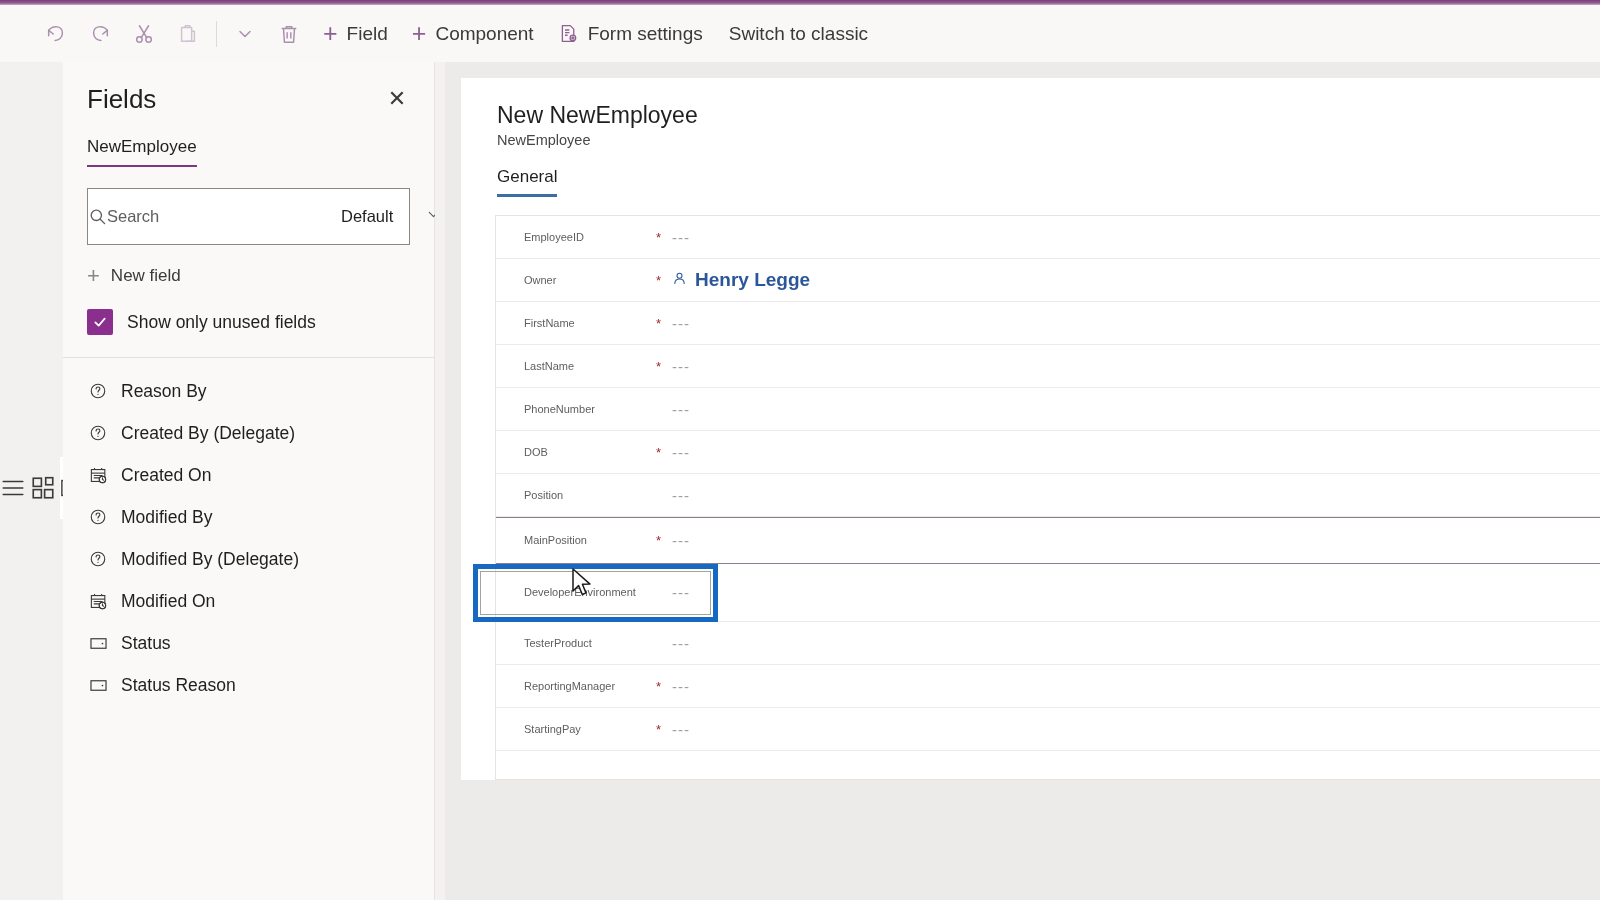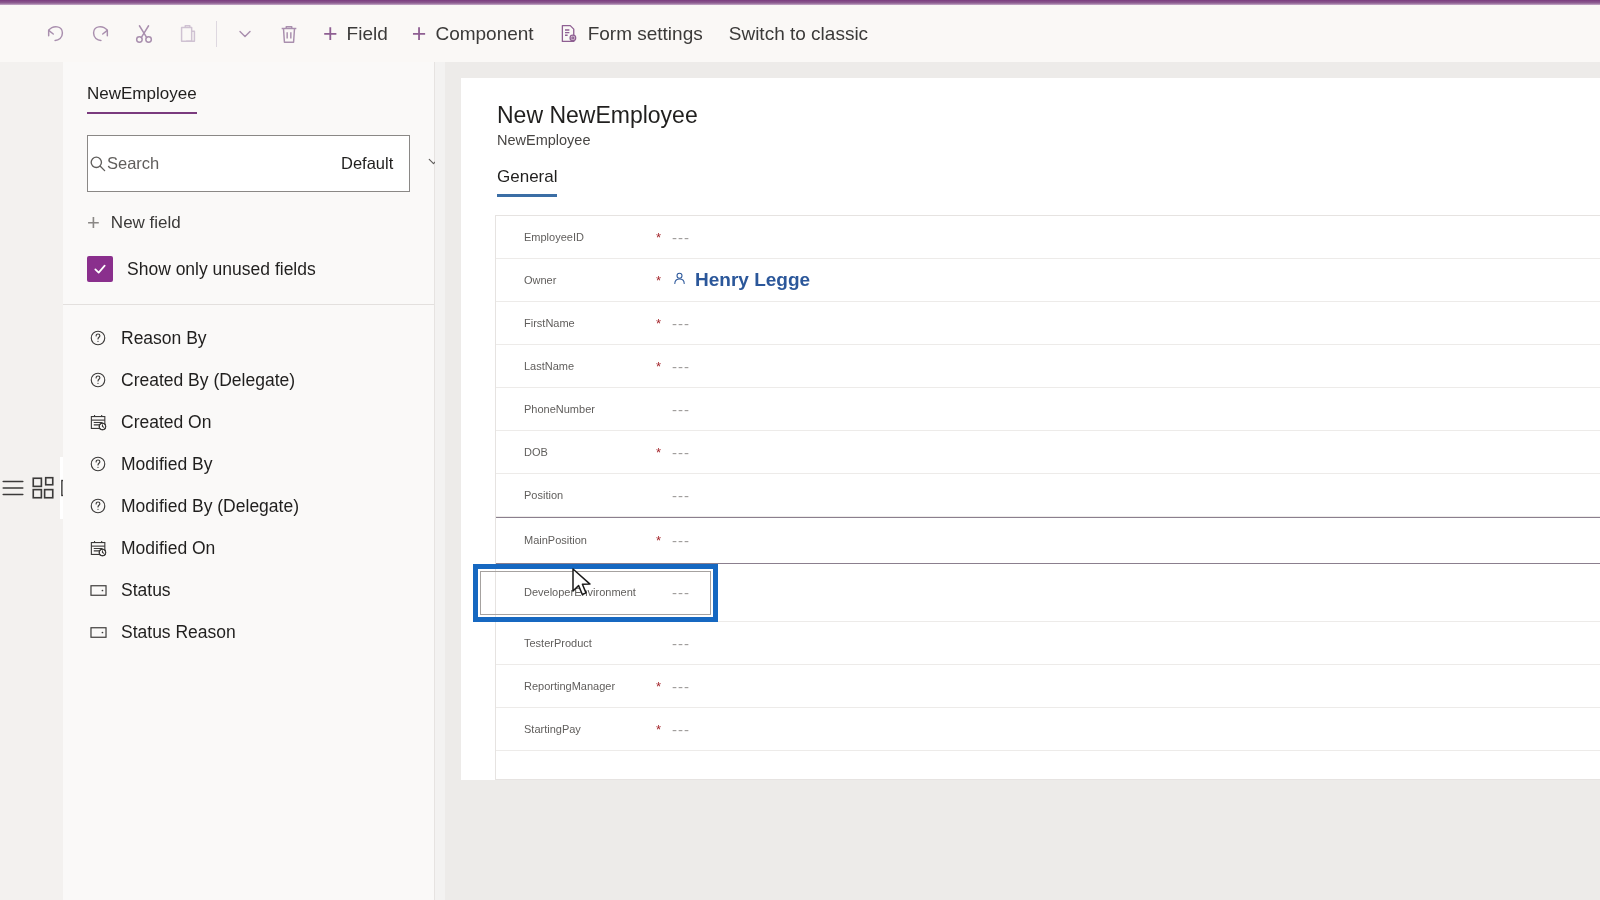--- a/index.html
+++ b/index.html
@@ -288,20 +288,24 @@
     </div>
     <div class="rail-item">
       <svg width="26" height="26" viewBox="0 0 24 24" fill="none" stroke="currentColor" stroke-width="1.5" stroke-linejoin="round">
         <path d="M3 5 L9 5 L11 7 L11 16 L3 16 Z"></path>
         <rect x="11" y="9" width="9" height="11"></rect>
       </svg>
     </div>
   </div>
 
   <div class="panel">
+    <div class="panel-head">
+      <div class="panel-title">Fields</div>
+      <div class="panel-close">✕</div>
+    </div>
 
     <div class="entity-tab">NewEmployee</div>
 
     <div class="search-row">
       <span class="search-ico">
         <svg width="19" height="19" viewBox="0 0 24 24" fill="none" stroke="currentColor" stroke-width="1.7" stroke-linecap="round">
           <circle cx="10.5" cy="10.5" r="6.5"></circle>
             <path d="M15.5 15.5 L21 21"></path>
         </svg>
       </span>

